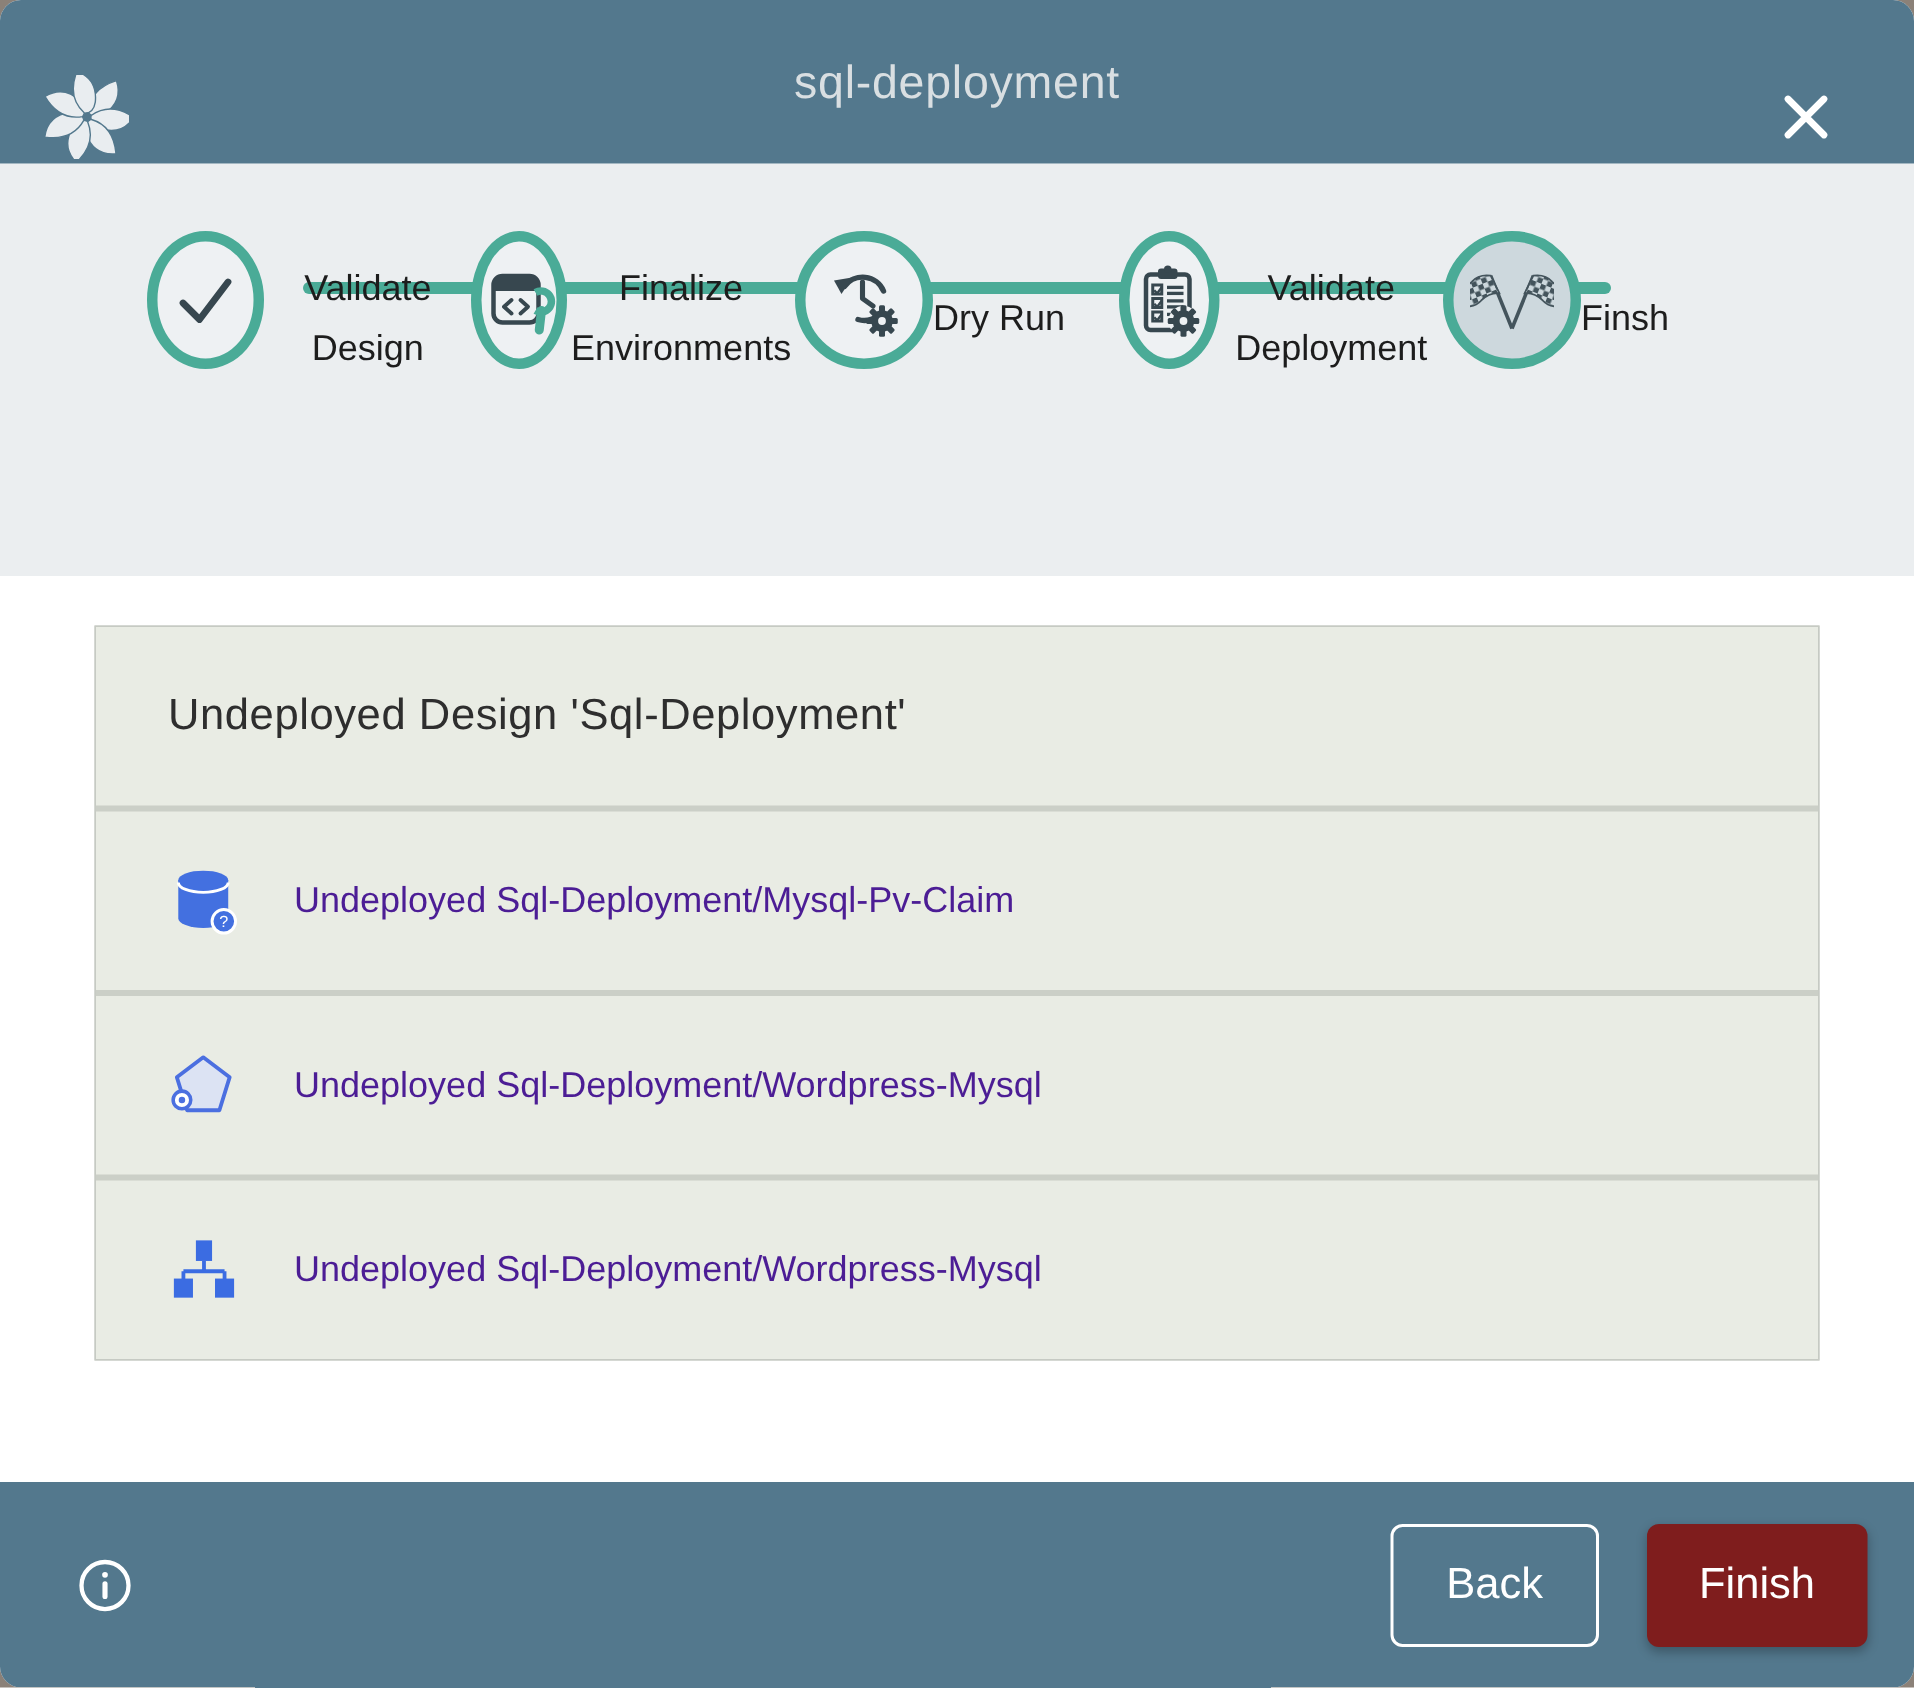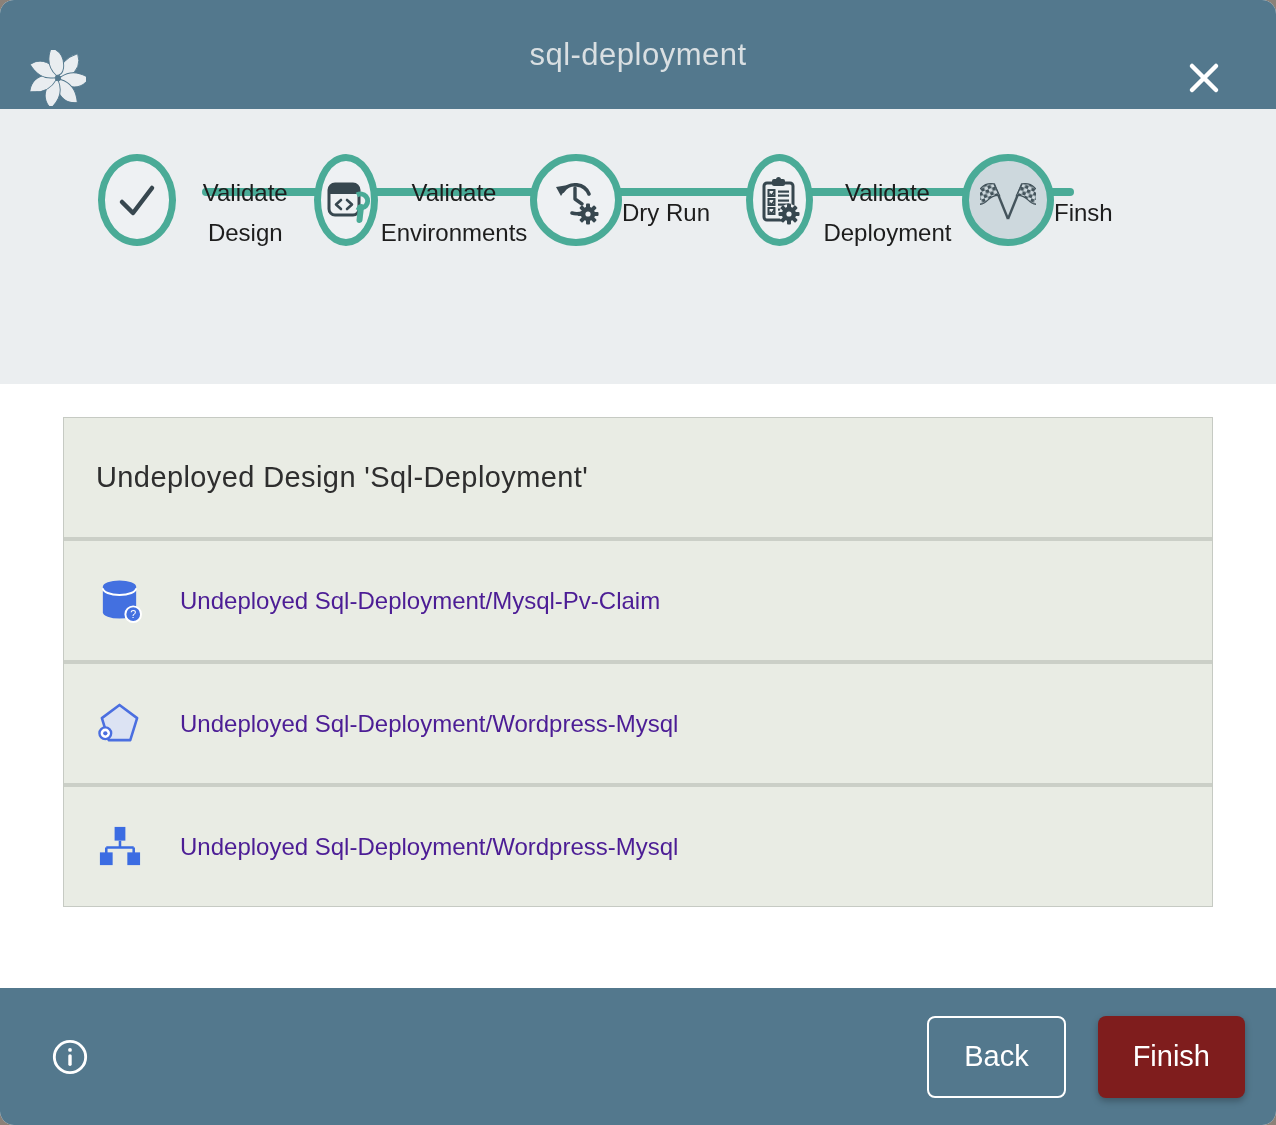--- a/index.html
+++ b/index.html
@@ -43,21 +43,21 @@
     text-align:center;max-width:176px;
   }
   
   .body-area{flex:1;background:#ffffff;}
   .results{
     margin:33px 63px 0 63px;border:1px solid #c6cac3;background:#cbcfc7;
     display:flex;flex-direction:column;gap:4px;
   }
   .result-row{
     background:#e9ece4;min-height:119px;display:flex;align-items:center;
-    padding:0 32px;gap:37px;
+    padding:0 48px;gap:37px;
   }
   .row-icon{width:47px;height:47px;flex:none;}
   .row-text{font-size:24px;color:#4c1d95;}
   .result-row.header-row .row-text{
     font-weight:300;font-size:29px;color:#2e2e2e;letter-spacing:.4px;
   }
   
   .footer{height:137px;flex:none;background:#53788d;display:flex;align-items:center;}
   .info-btn{
     margin-left:50px;background:transparent;border:none;padding:0;cursor:pointer;
@@ -119,21 +119,21 @@
         <div class="step-circle">
           <svg width="50" height="50" viewBox="0 0 50 50">
             <rect x="8" y="9" width="30" height="31" rx="6" fill="none" stroke="#37474f" stroke-width="3"></rect>
             <path d="M8,15 a6,6 0 0 1 6,-6 h18 a6,6 0 0 1 6,6 v4 h-30 z" fill="#37474f"></path>
             <polyline points="20,25 15,29.5 20,34" fill="none" stroke="#37474f" stroke-width="2.6" stroke-linecap="round" stroke-linejoin="round"></polyline>
             <polyline points="26,25 31,29.5 26,34" fill="none" stroke="#37474f" stroke-width="2.6" stroke-linecap="round" stroke-linejoin="round"></polyline>
             <path d="M36,20 a7,7 0 1 1 0,12" fill="none" stroke="#4aab97" stroke-width="5"></path>
             <line x1="40" y1="32" x2="38.5" y2="45" stroke="#4aab97" stroke-width="6" stroke-linecap="round"></line>
           </svg>
         </div>
-        <div class="step-label">Validate Environments</div>
+        <div class="step-label">Finalize Environments</div>
       </div>
 
       <div class="step">
         <div class="step-circle">
           <svg width="52" height="52" viewBox="0 0 52 52">
             <path d="M13,17 A15,15 0 0 1 39,20 M38,34 A15,15 0 0 1 22,39" fill="none" stroke="#37474f" stroke-width="3.6" stroke-linecap="round"></path>
             <polygon points="6,13 18,11 11,22" fill="#37474f"></polygon>
             <path d="M25,14 v11 l7,5" fill="none" stroke="#37474f" stroke-width="3.4" stroke-linecap="round" stroke-linejoin="round"></path>
             <g transform="translate(38,40)">
               <g fill="#37474f">

